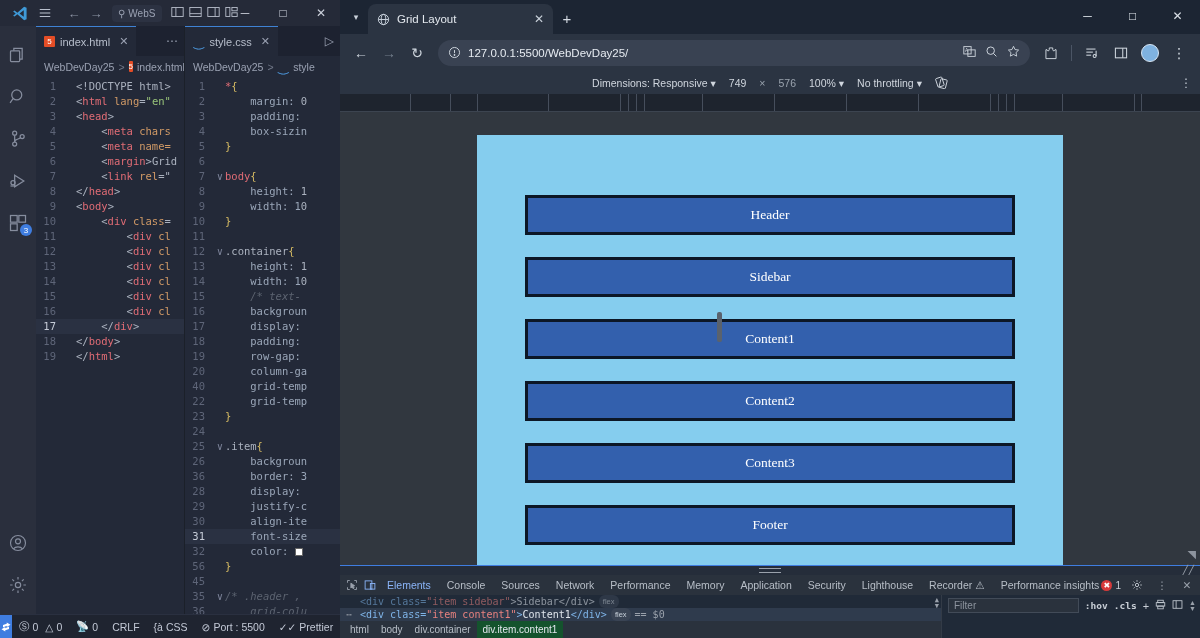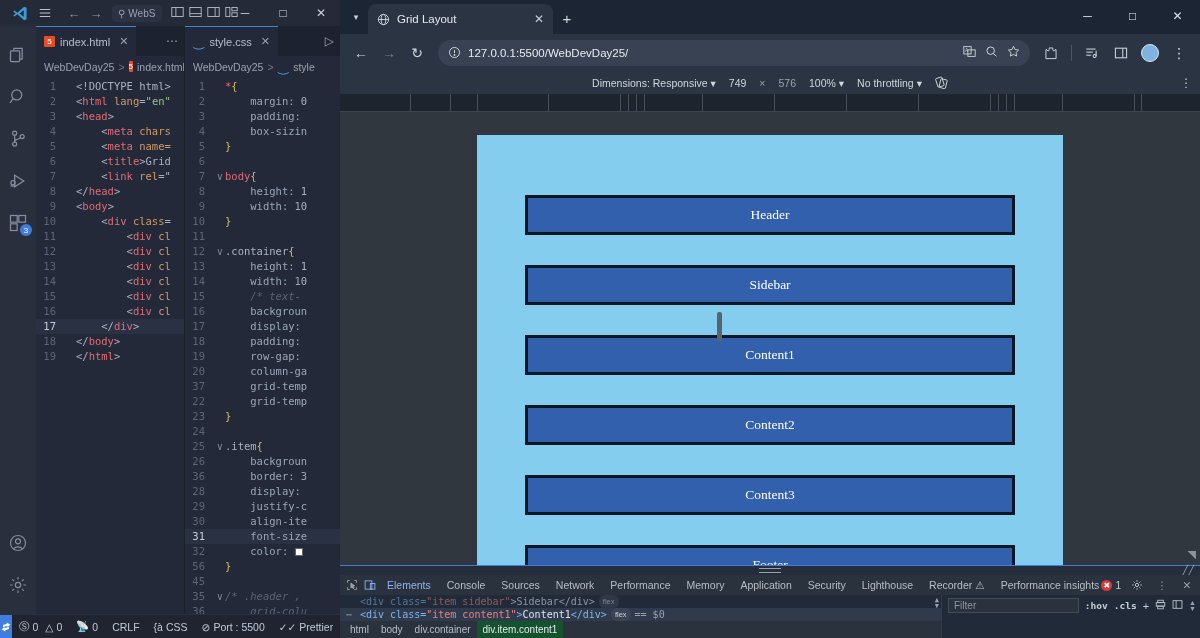--- a/index.html
+++ b/index.html
@@ -126,21 +126,21 @@
   .db-val { color:#9aa3ae; }
   .db-right { position:absolute; right:8px; color:#c2c9d2; font-size:12px;}
   .ruler { height:18px; background:#1e242e; border-bottom:1px solid #3c4450; position:relative; flex:none;}
   .ruler i { position:absolute; top:0; bottom:0; width:1px; background:#464e5c; }
 
   .viewport-area { flex:1; background:#31373f; position:relative; overflow:hidden; }
   .page {
     position:absolute; left:137px; top:23px; width:586px; height:449px;
     background:#85cdee; overflow:hidden;
   }
-  .grid-container { padding:60px 48px 10px 48px; display:flex; flex-direction:column; row-gap:30px; }
+  .grid-container { padding:60px 48px 10px 48px; display:flex; flex-direction:column; row-gap:22px; }
   .item {
     height:40px; background:#3360ad; border:3px solid #0c1726; display:flex;
     align-items:center; justify-content:center;
     font-family:"Liberation Serif", serif; font-size:13.5px; color:#fff;
   }
   .vp-resize { position:absolute; right:4px; bottom:4px; color:#8d949e; font-size:11px; }
   .vp-handle { position:absolute; right:-4px; top:50%; width:5px; height:30px; background:#5a626d; border-radius:2px;}
 
   
   .devtools { height:73px; background:#202a38; flex:none; display:flex; flex-direction:column; border-top:1px solid #3f7de0;}
@@ -316,21 +316,21 @@
             <span class="ficon-html">5</span>
             <span>index.html</span>
 
           </div>
           <div class="code" id="code-left">
               <div class="cl"><span class="ln">1</span><span class="fold"></span><span class="ct"><span class="t-punc">&lt;!DOCTYPE html&gt;</span></span></div>
               <div class="cl"><span class="ln">2</span><span class="fold"></span><span class="ct"><span class="t-punc">&lt;</span><span class="t-tag">html </span><span class="t-attr">lang</span><span class="t-punc">=</span><span class="t-str">"en"</span></span></div>
               <div class="cl"><span class="ln">3</span><span class="fold"></span><span class="ct"><span class="t-punc">&lt;</span><span class="t-tag">head</span><span class="t-punc">&gt;</span></span></div>
               <div class="cl"><span class="ln">4</span><span class="fold"></span><span class="ct"><span class="t-punc">    &lt;</span><span class="t-tag">meta </span><span class="t-attr">chars</span></span></div>
               <div class="cl"><span class="ln">5</span><span class="fold"></span><span class="ct"><span class="t-punc">    &lt;</span><span class="t-tag">meta </span><span class="t-attr">name=</span></span></div>
-              <div class="cl"><span class="ln">6</span><span class="fold"></span><span class="ct"><span class="t-punc">    &lt;</span><span class="t-tag">title</span><span class="t-punc">&gt;</span><span class="t-plain">Grid</span></span></div>
+              <div class="cl"><span class="ln">6</span><span class="fold"></span><span class="ct"><span class="t-punc">    &lt;</span><span class="t-tag">margin</span><span class="t-punc">&gt;</span><span class="t-plain">Grid</span></span></div>
               <div class="cl"><span class="ln">7</span><span class="fold"></span><span class="ct"><span class="t-punc">    &lt;</span><span class="t-tag">link </span><span class="t-attr">rel</span><span class="t-punc">="</span></span></div>
               <div class="cl"><span class="ln">8</span><span class="fold"></span><span class="ct"><span class="t-punc">&lt;/</span><span class="t-tag">head</span><span class="t-punc">&gt;</span></span></div>
               <div class="cl"><span class="ln">9</span><span class="fold"></span><span class="ct"><span class="t-punc">&lt;</span><span class="t-tag">body</span><span class="t-punc">&gt;</span></span></div>
               <div class="cl"><span class="ln">10</span><span class="fold"></span><span class="ct"><span class="t-punc">    &lt;</span><span class="t-tag">div </span><span class="t-attr">class</span><span class="t-punc">=</span></span></div>
               <div class="cl"><span class="ln">11</span><span class="fold"></span><span class="ct"><span class="t-punc">        &lt;</span><span class="t-tag">div </span><span class="t-attr">cl</span></span></div>
               <div class="cl"><span class="ln">12</span><span class="fold"></span><span class="ct"><span class="t-punc">        &lt;</span><span class="t-tag">div </span><span class="t-attr">cl</span></span></div>
               <div class="cl"><span class="ln">13</span><span class="fold"></span><span class="ct"><span class="t-punc">        &lt;</span><span class="t-tag">div </span><span class="t-attr">cl</span></span></div>
               <div class="cl"><span class="ln">14</span><span class="fold"></span><span class="ct"><span class="t-punc">        &lt;</span><span class="t-tag">div </span><span class="t-attr">cl</span></span></div>
               <div class="cl"><span class="ln">15</span><span class="fold"></span><span class="ct"><span class="t-punc">        &lt;</span><span class="t-tag">div </span><span class="t-attr">cl</span></span></div>
               <div class="cl"><span class="ln">16</span><span class="fold"></span><span class="ct"><span class="t-punc">        &lt;</span><span class="t-tag">div </span><span class="t-attr">cl</span></span></div>
@@ -371,21 +371,21 @@
               <div class="cl"><span class="ln">11</span><span class="fold"></span><span class="ct"></span></div>
               <div class="cl"><span class="ln">12</span><span class="fold">∨</span><span class="ct"><span class="t-plain">.container</span><span class="t-brace">{</span></span></div>
               <div class="cl"><span class="ln">13</span><span class="fold"></span><span class="ct"><span class="t-prop">    height: </span><span class="t-plain">1</span></span></div>
               <div class="cl"><span class="ln">14</span><span class="fold"></span><span class="ct"><span class="t-prop">    width: 1</span><span class="t-plain">0</span></span></div>
               <div class="cl"><span class="ln">15</span><span class="fold"></span><span class="ct"><span class="t-comment">    /* text-</span></span></div>
               <div class="cl"><span class="ln">16</span><span class="fold"></span><span class="ct"><span class="t-prop">    backgroun</span></span></div>
               <div class="cl"><span class="ln">17</span><span class="fold"></span><span class="ct"><span class="t-prop">    display:</span></span></div>
               <div class="cl"><span class="ln">18</span><span class="fold"></span><span class="ct"><span class="t-prop">    padding:</span></span></div>
               <div class="cl"><span class="ln">19</span><span class="fold"></span><span class="ct"><span class="t-prop">    row-gap:</span></span></div>
               <div class="cl"><span class="ln">20</span><span class="fold"></span><span class="ct"><span class="t-prop">    column-ga</span></span></div>
-              <div class="cl"><span class="ln">37</span><span class="fold"></span><span class="ct"><span class="t-prop">    grid-temp</span></span></div>
+              <div class="cl"><span class="ln">40</span><span class="fold"></span><span class="ct"><span class="t-prop">    grid-temp</span></span></div>
               <div class="cl"><span class="ln">22</span><span class="fold"></span><span class="ct"><span class="t-prop">    grid-temp</span></span></div>
               <div class="cl"><span class="ln">23</span><span class="fold"></span><span class="ct"><span class="t-brace">}</span></span></div>
               <div class="cl"><span class="ln">24</span><span class="fold"></span><span class="ct"></span></div>
               <div class="cl"><span class="ln">25</span><span class="fold">∨</span><span class="ct"><span class="t-plain">.item</span><span class="t-brace">{</span></span></div>
               <div class="cl"><span class="ln">26</span><span class="fold"></span><span class="ct"><span class="t-prop">    backgroun</span></span></div>
               <div class="cl"><span class="ln">36</span><span class="fold"></span><span class="ct"><span class="t-prop">    border: 3</span></span></div>
               <div class="cl"><span class="ln">28</span><span class="fold"></span><span class="ct"><span class="t-prop">    display:</span></span></div>
               <div class="cl"><span class="ln">29</span><span class="fold"></span><span class="ct"><span class="t-prop">    justify-c</span></span></div>
               <div class="cl"><span class="ln">30</span><span class="fold"></span><span class="ct"><span class="t-prop">    align-ite</span></span></div>
               <div class="cl cur"><span class="ln">31</span><span class="fold"></span><span class="ct"><span class="t-prop">    font-size</span></span></div>

